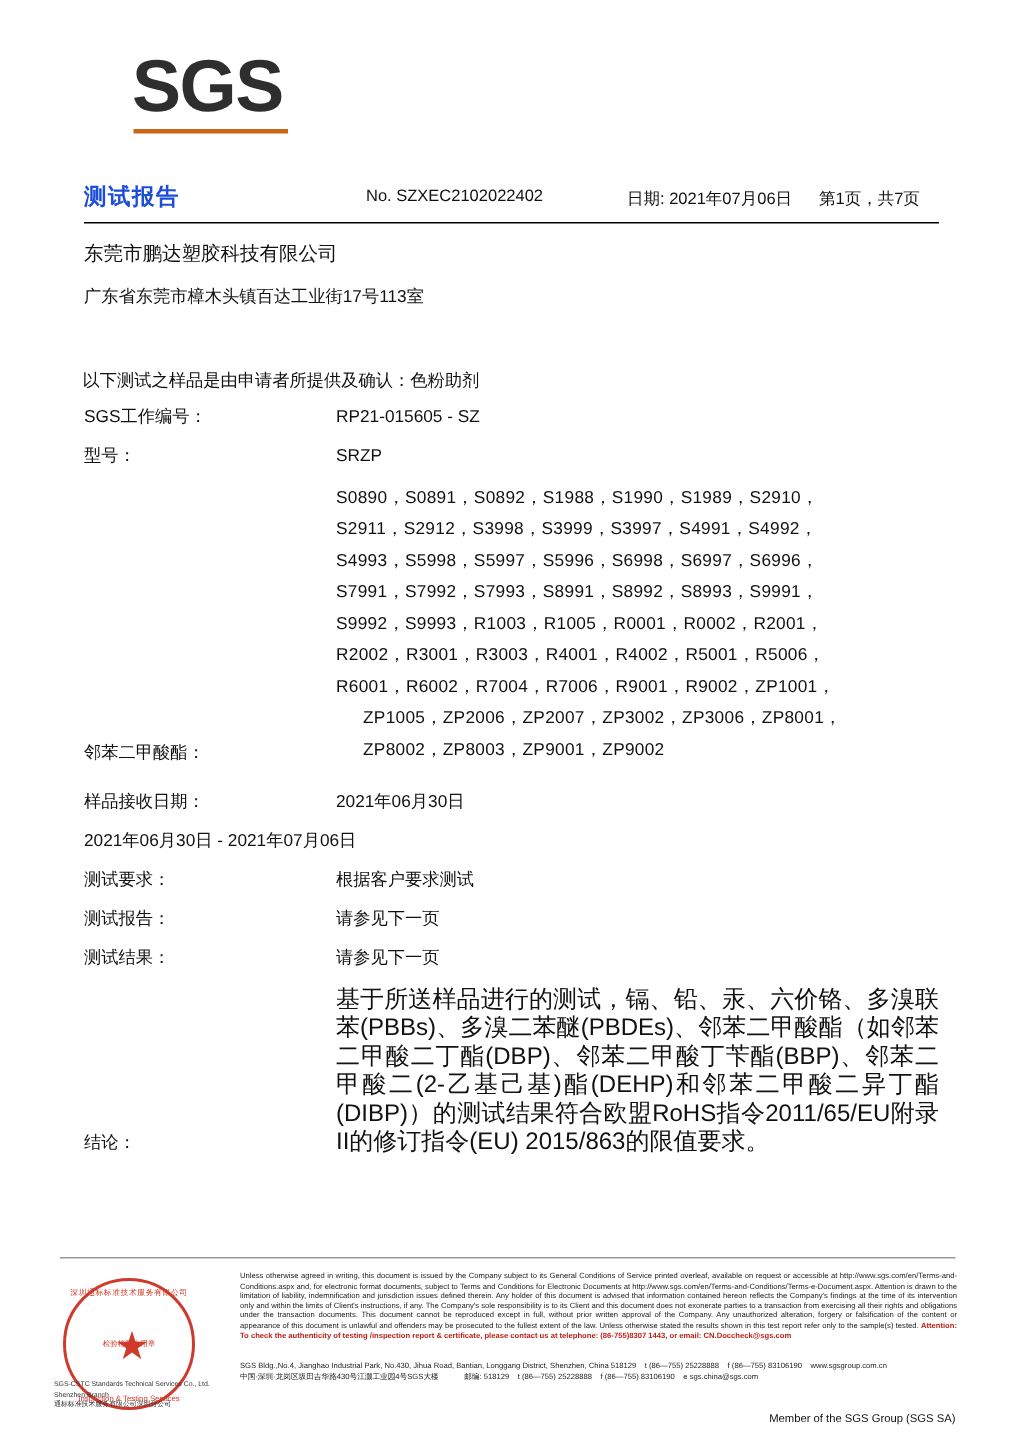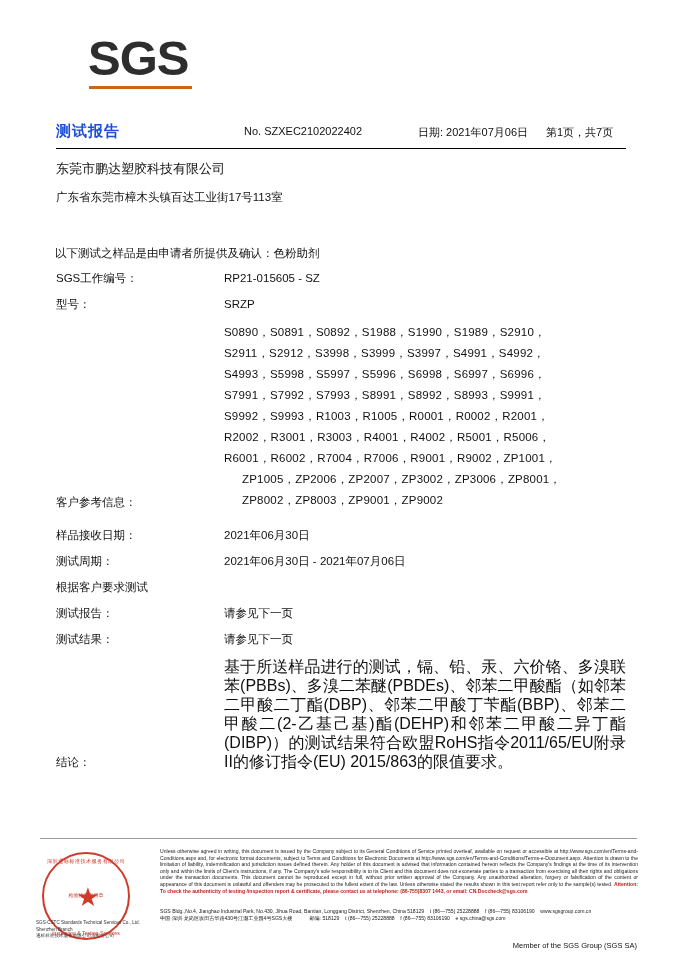--- a/index.html
+++ b/index.html
@@ -306,21 +306,21 @@
       <div class="field-label">SGS工作编号：</div>
       <div class="field-value">RP21-015605 - SZ</div>
     </div>
 
     <div class="field-row">
       <div class="field-label">型号：</div>
       <div class="field-value">SRZP</div>
     </div>
 
     <div class="field-row">
-      <div class="field-label">客户参考信息：</div>
+      <div class="field-label">邻苯二甲酸酯：</div>
       <div class="ref-list">
         <div class="ref-line">S0890，S0891，S0892，S1988，S1990，S1989，S2910，</div>
         <div class="ref-line">S2911，S2912，S3998，S3999，S3997，S4991，S4992，</div>
         <div class="ref-line">S4993，S5998，S5997，S5996，S6998，S6997，S6996，</div>
         <div class="ref-line">S7991，S7992，S7993，S8991，S8992，S8993，S9991，</div>
         <div class="ref-line">S9992，S9993，R1003，R1005，R0001，R0002，R2001，</div>
         <div class="ref-line">R2002，R3001，R3003，R4001，R4002，R5001，R5006，</div>
         <div class="ref-line">R6001，R6002，R7004，R7006，R9001，R9002，ZP1001，</div>
         <div class="ref-line indent">ZP1005，ZP2006，ZP2007，ZP3002，ZP3006，ZP8001，</div>
         <div class="ref-line indent">ZP8002，ZP8003，ZP9001，ZP9002</div>
@@ -328,25 +328,25 @@
     </div>
 
     <div class="spacer-sm"></div>
 
     <div class="field-row">
       <div class="field-label">样品接收日期：</div>
       <div class="field-value">2021年06月30日</div>
     </div>
 
     <div class="field-row">
-      <div class="field-label">测试周期：</div>
       <div class="field-value">2021年06月30日 - 2021年07月06日</div>
     </div>
 
     <div class="field-row">
+      <div class="field-label">测试要求：</div>
       <div class="field-value">根据客户要求测试</div>
     </div>
 
     <div class="field-row">
       <div class="field-label">测试报告：</div>
       <div class="field-value">请参见下一页</div>
     </div>
 
     <div class="field-row">
       <div class="field-label">测试结果：</div>

